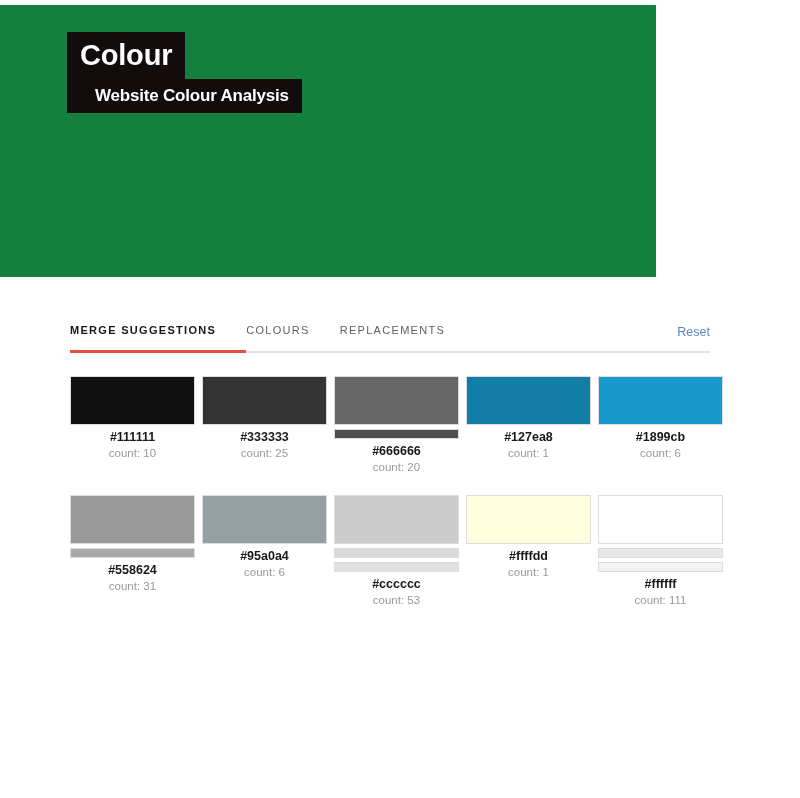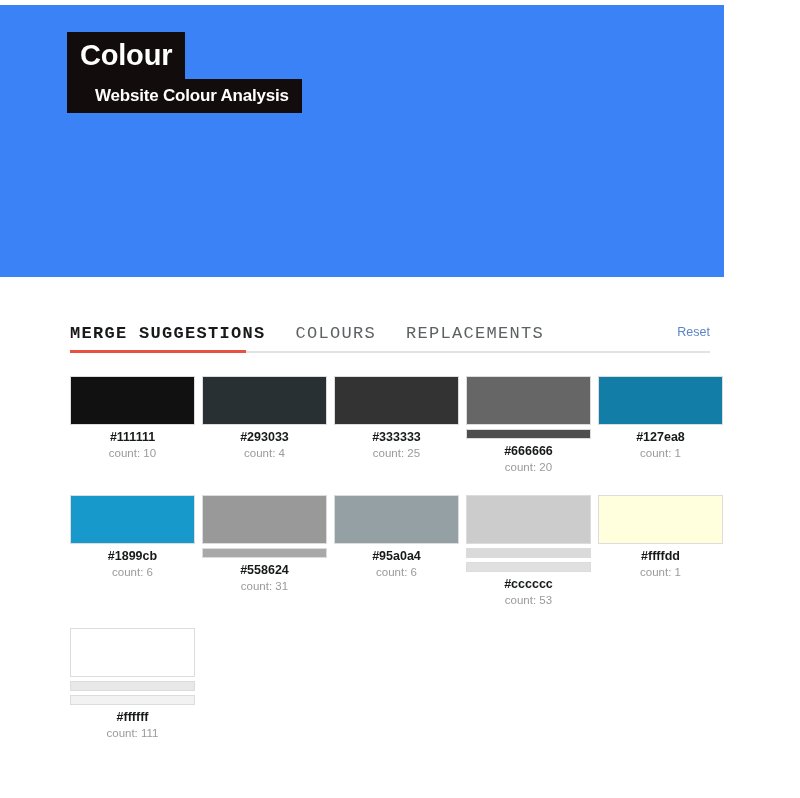--- a/index.html
+++ b/index.html
@@ -18,23 +18,23 @@
     width: 800px;
     height: 798px;
     background: #ffffff;
   }
 
   
   .masthead {
     position: absolute;
     left: 0;
     top: 5px;
-    width: 724px;
+    width: 656px;
     height: 272px;
-    background: #3b82f6;
+    background: #15803d;
     overflow: hidden;
   }
 
   .title-block {
     position: absolute;
     left: 67px;
     top: 27px;
   }
 
   .title-line {
@@ -81,31 +81,31 @@
 
   .tabs {
     position: absolute;
     left: 0;
     top: 0;
     display: flex;
     align-items: flex-start;
   }
 
   .tab {
-    font-size: 17px;
+    font-size: 11px;
     letter-spacing: 1.3px;
     color: #5c6163;
     font-weight: normal;
     padding: 0 0 12px 0;
     margin-right: 30px;
     white-space: nowrap;
     cursor: pointer;
     background: none;
     border: none;
-    font-family: Liberation Mono, monospace;
+    font-family: Liberation Sans, sans-serif;
     text-align: right;
   }
 
   .tab.active {
     color: #17191a;
     font-weight: bold;
   }
 
   .reset-link {
     position: absolute;
@@ -221,27 +221,20 @@
   <div class="grid" id="swatch-grid">
       <div class="cell">
         <div class="swatch-stack">
           <div class="swatch-main" style="background: rgb(17, 17, 17); border-color: rgb(220, 220, 220);"></div>
         </div>
         <div class="cell-label">#111111</div>
         <div class="cell-count">count: 10</div>
       </div>
       <div class="cell">
         <div class="swatch-stack">
-          <div class="swatch-main" style="background: rgb(41, 48, 51); border-color: rgb(220, 220, 220);"></div>
-        </div>
-        <div class="cell-label">#293033</div>
-        <div class="cell-count">count: 4</div>
-      </div>
-      <div class="cell">
-        <div class="swatch-stack">
           <div class="swatch-main" style="background: rgb(51, 51, 51); border-color: rgb(220, 220, 220);"></div>
         </div>
         <div class="cell-label">#333333</div>
         <div class="cell-count">count: 25</div>
       </div>
       <div class="cell">
         <div class="swatch-stack">
           <div class="swatch-main" style="background: rgb(102, 102, 102); border-color: rgb(220, 220, 220);"></div>
           <div class="swatch-sub" style="background: rgb(78, 78, 78); border-color: rgb(220, 220, 220);"></div>
         </div>

